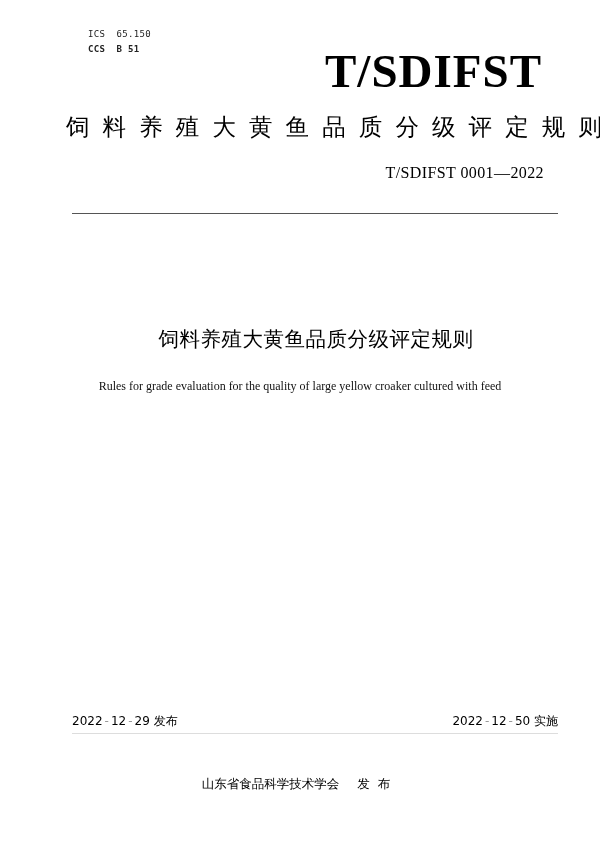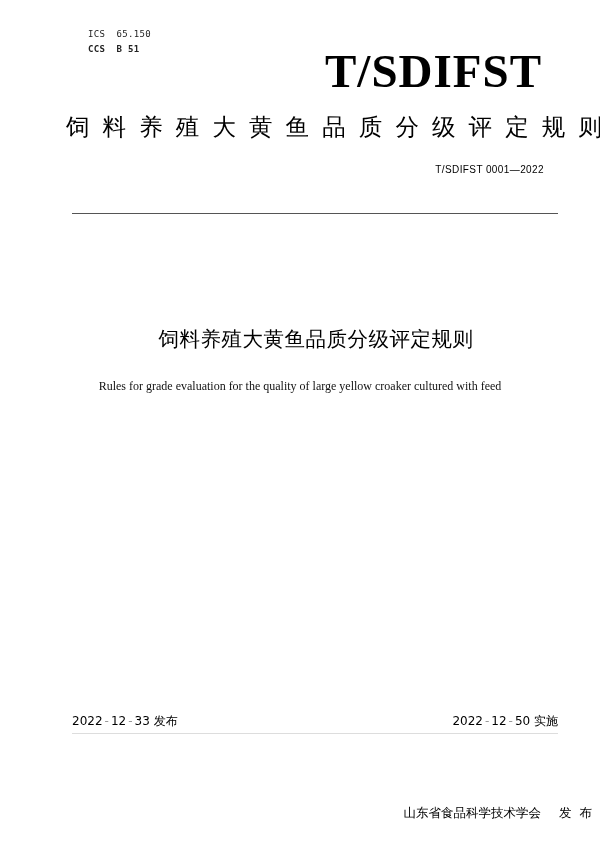--- a/index.html
+++ b/index.html
@@ -47,22 +47,22 @@
       font-family: "DejaVu Sans", sans-serif;
       font-size: 23.5px;
       letter-spacing: 13.1px;
       white-space: nowrap;
       line-height: 1;
     }
 
     .std-number {
       top: 164px;
       right: 56px;
-      font-family: Liberation Sans, sans-serif;
-      font-size: 10px;
+      font-family: Liberation Serif, serif;
+      font-size: 16px;
       letter-spacing: 0.4px;
       white-space: nowrap;
     }
 
     .top-rule {
       top: 213px;
       left: 72px;
       width: 486px;
       height: 0;
       border-top: 1.5px solid #555;
@@ -107,26 +107,25 @@
       left: 72px;
       width: 486px;
       height: 0;
       border-top: 1px solid #ddd;
     }
 
     .publisher {
       top: 778px;
       left: 0;
       width: 600px;
-      text-align: right;
+      text-align: center;
       font-family: "DejaVu Sans", sans-serif;
       font-size: 12.5px;
       white-space: nowrap;
       line-height: 1;
-      margin-top: 29px;
     }
     .publisher .gap { display: inline-block; width: 18px; }
     .publisher .wide { letter-spacing: 8px; }
   </style>
 </head>
 <body>
 
 <div class="abs classification ics">ICS  65.150</div>
 <div class="abs classification ccs">CCS  B 51</div>
 
@@ -136,21 +135,21 @@
 
 <div class="abs std-number">T/SDIFST 0001—2022</div>
 
 <div class="abs top-rule"></div>
 
 <div class="abs doc-title-cn">饲料养殖大黄鱼品质分级评定规则</div>
 
 <div class="abs doc-title-en">Rules for grade evaluation for the quality of large yellow croaker cultured with feed</div>
 
 <div class="abs date-row pub-date">
-  <span>2022</span><span class="sep">-</span><span>12</span><span class="sep">-</span><span>33</span>
+  <span>2022</span><span class="sep">-</span><span>12</span><span class="sep">-</span><span>29</span>
   <span>发布</span>
 </div>
 
 <div class="abs date-row impl-date">
   <span>2022</span><span class="sep">-</span><span>12</span><span class="sep">-</span><span>50</span>
   <span>实施</span>
 </div>
 
 <div class="abs bottom-rule"></div>
 

